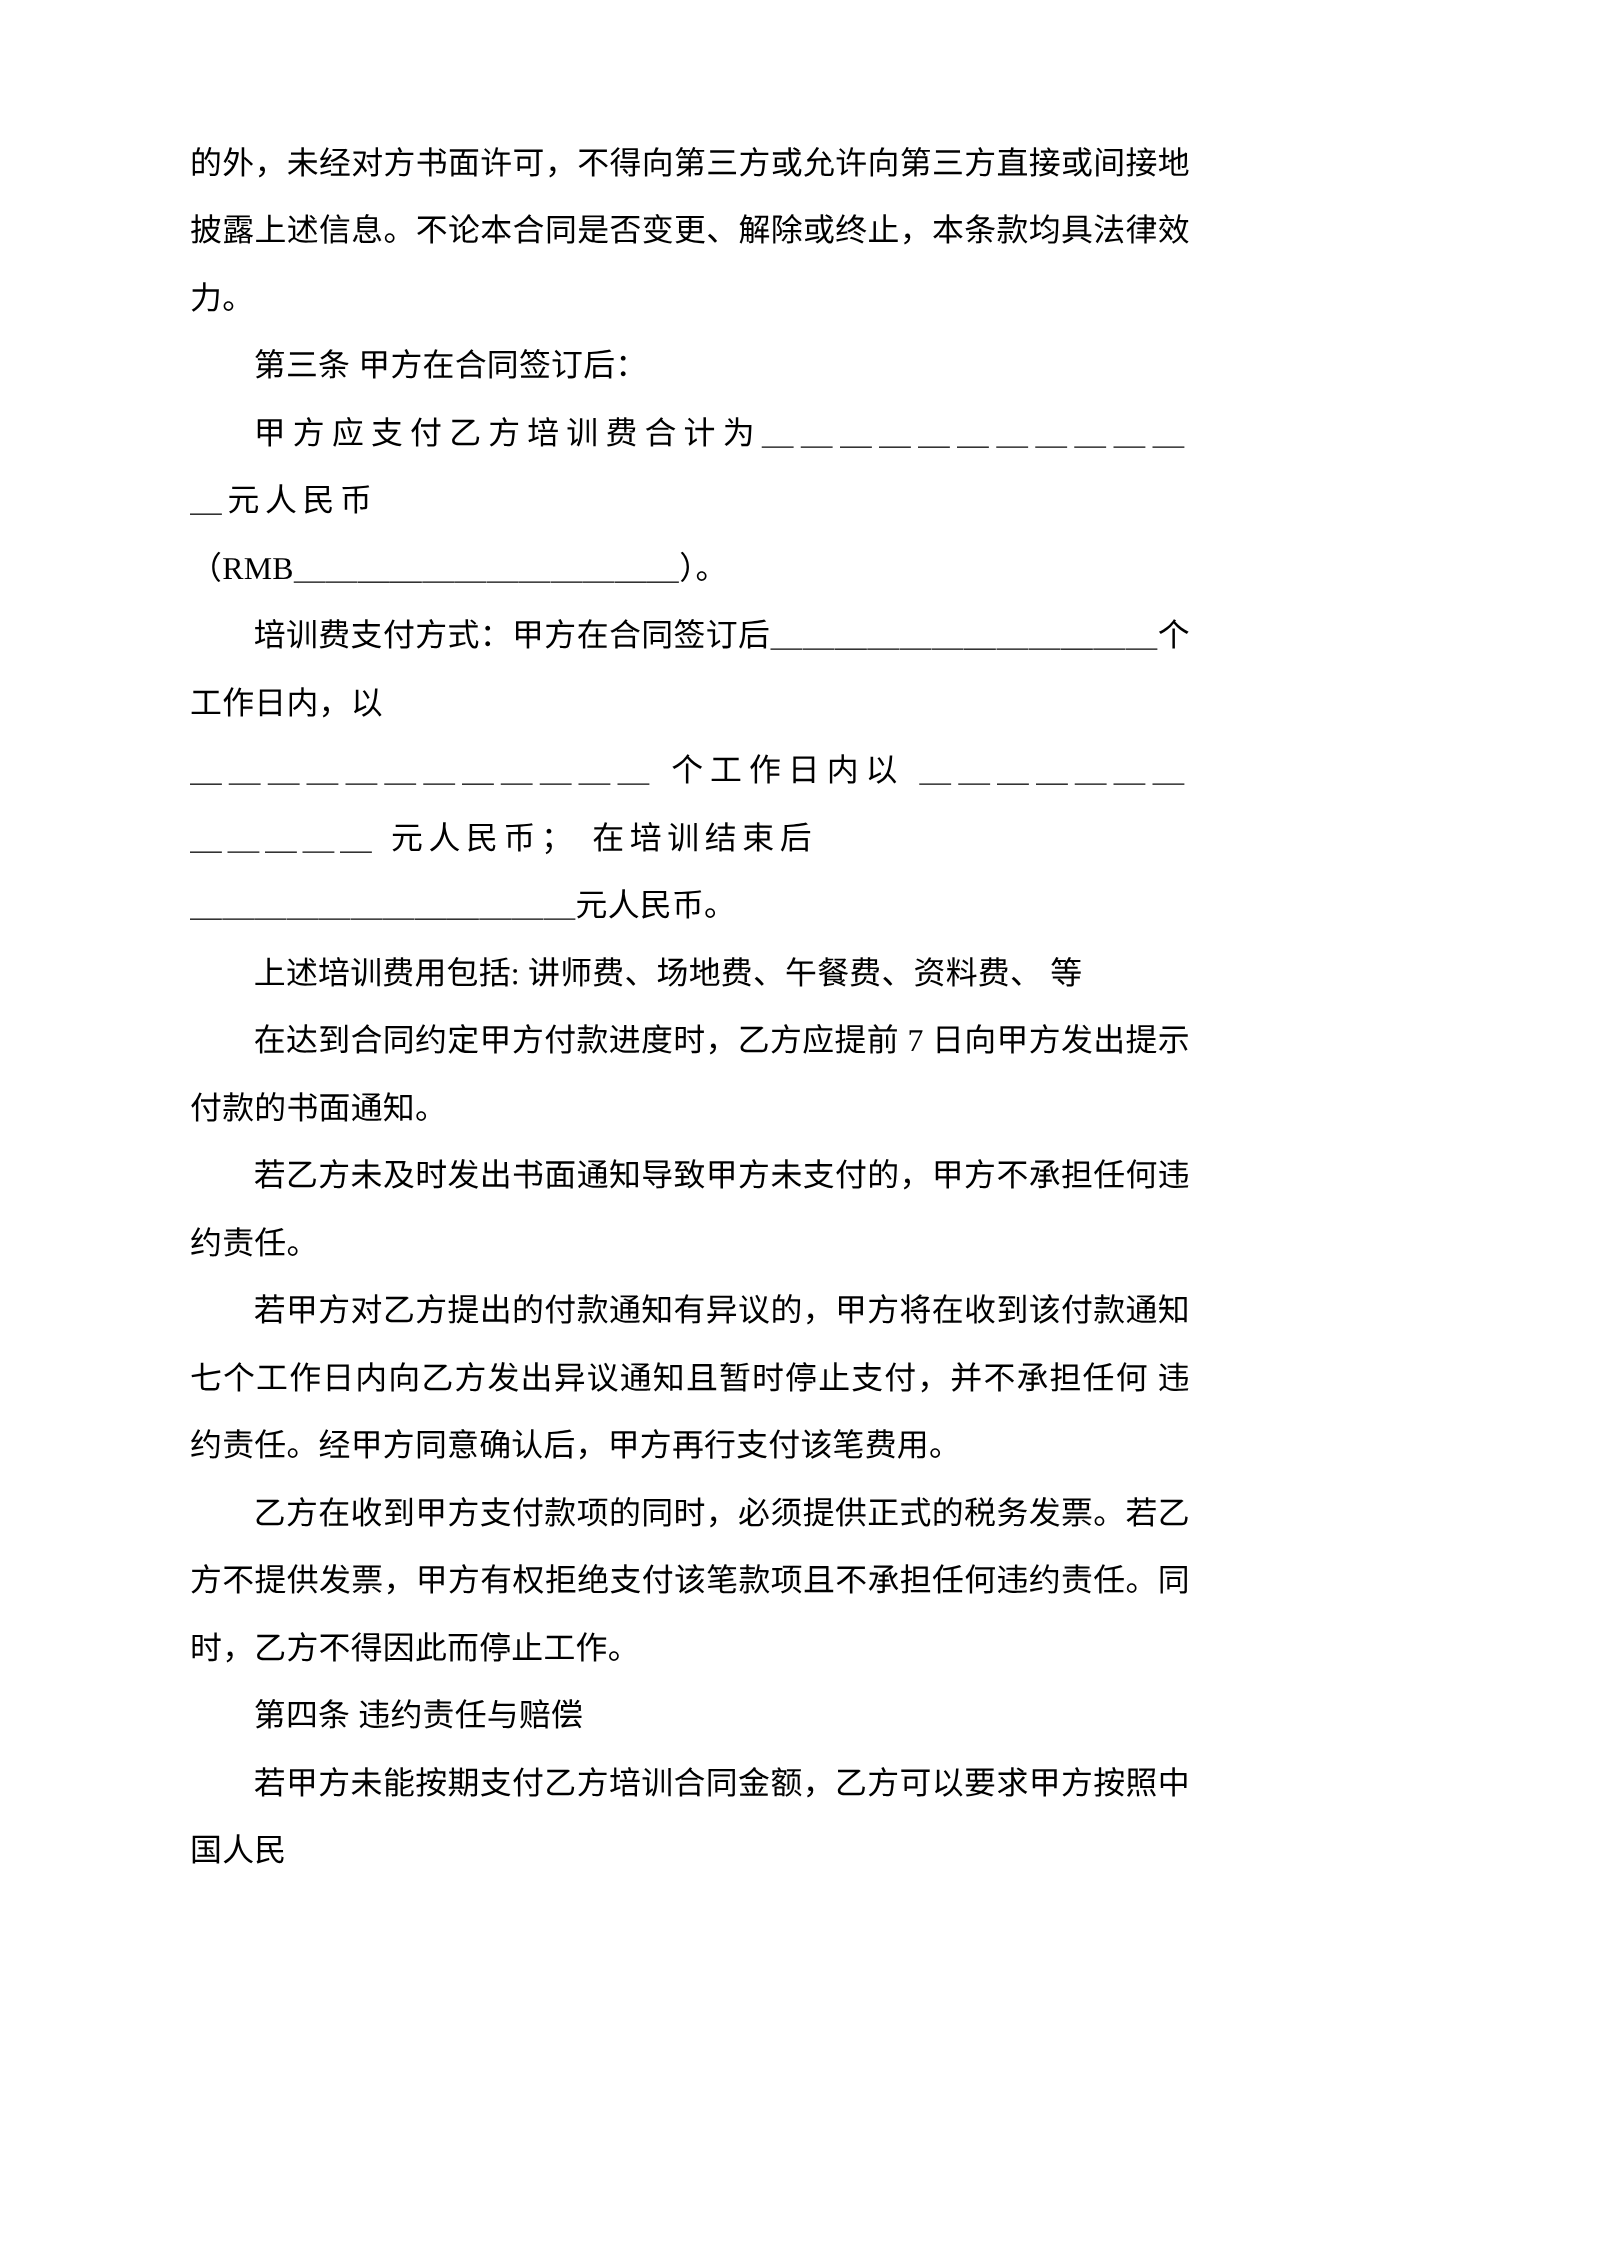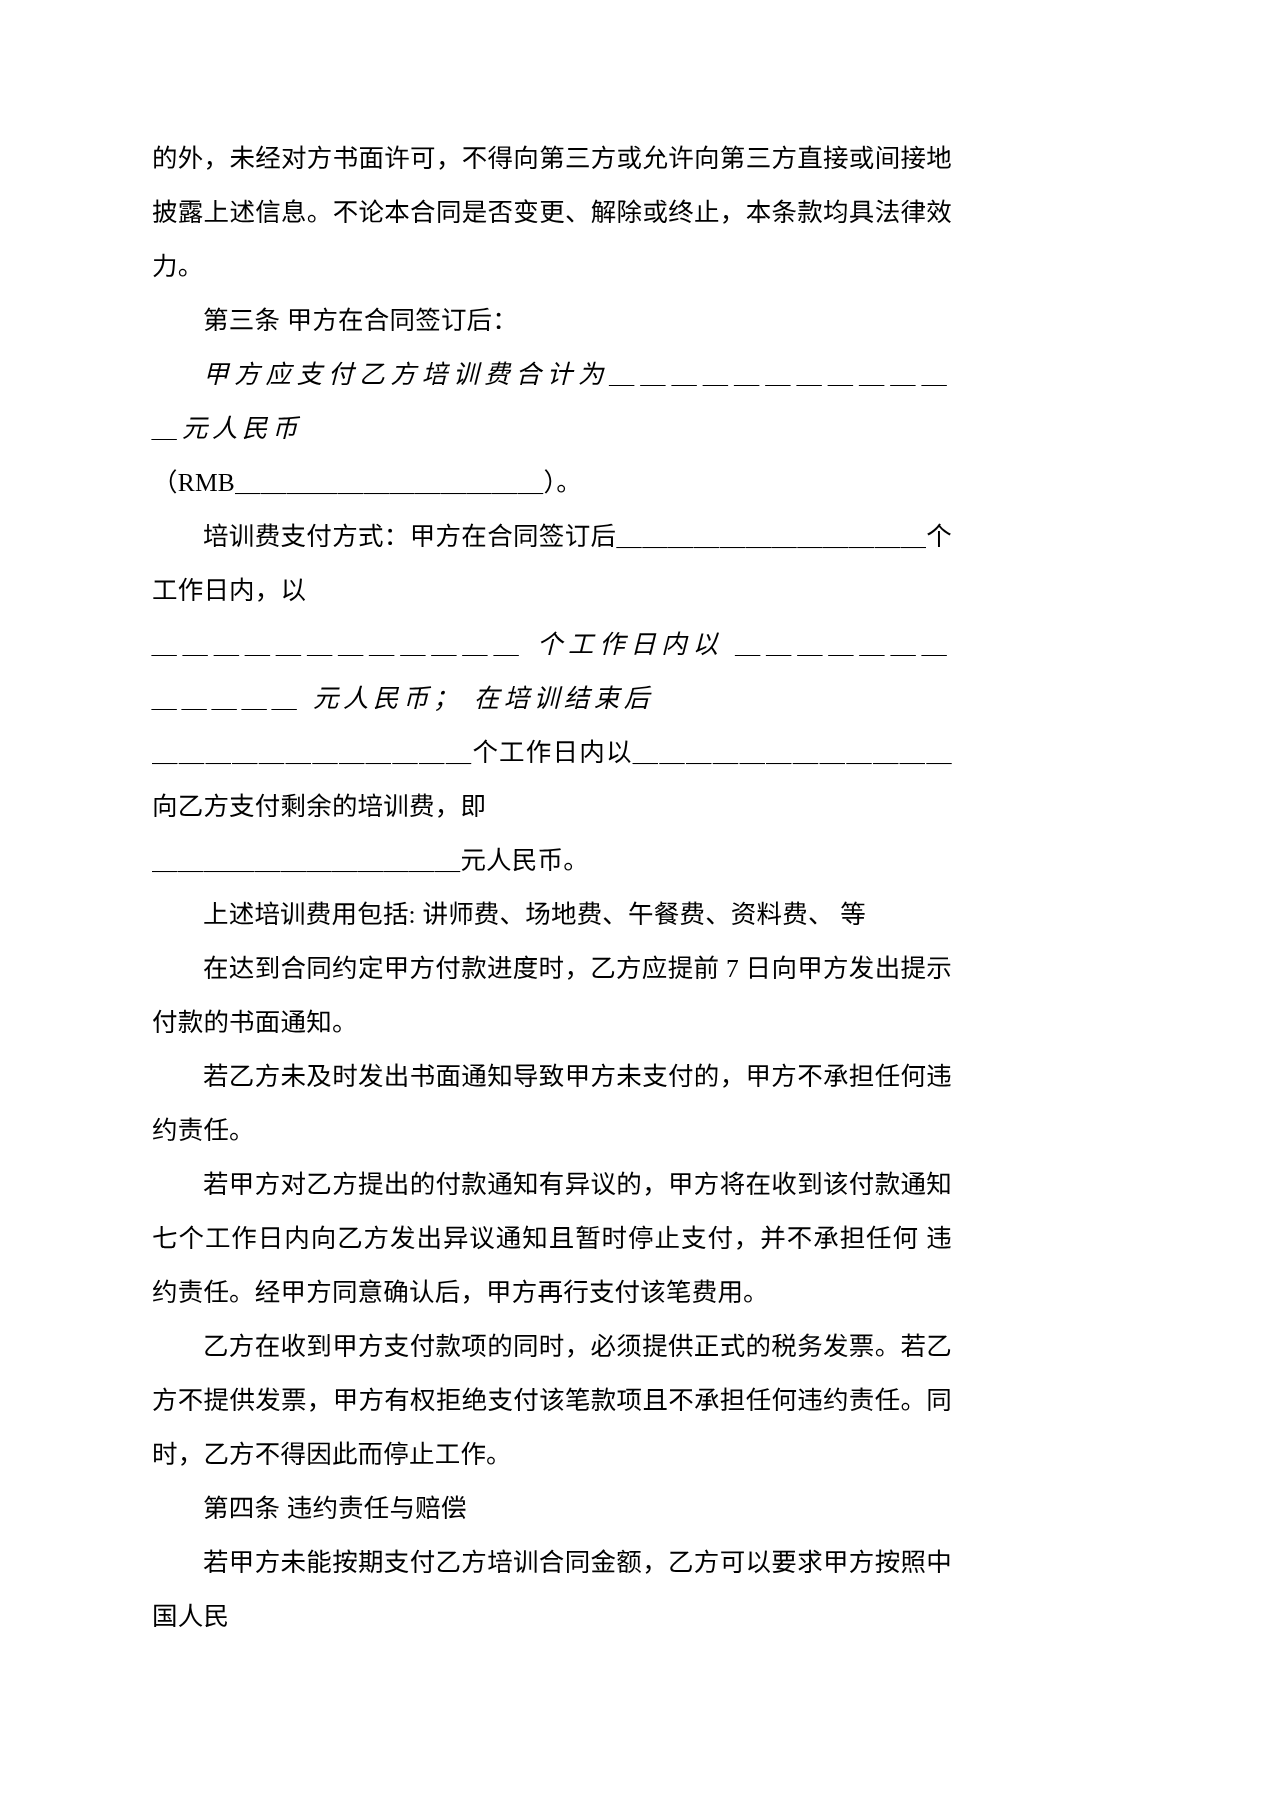--- a/index.html
+++ b/index.html
@@ -16,59 +16,57 @@
     width: 1280px;
     height: 1810px;
     margin: 0 auto;
     background: #ffffff;
     box-sizing: border-box;
     overflow: hidden;
   }
   .content {
     position: absolute;
     left: 152px;
-    top: 132px;
+    top: 104px;
     width: 800px;
   }
   .para {
     font-size: 25.5px;
     line-height: 54px;
     text-align: justify;
     text-justify: inter-ideograph;
     margin: 0;
     letter-spacing: 0.2px;
   }
   .indent {
     text-indent: 51px;
   }
   
   .spread {
     letter-spacing: 4.5px;
-    font-style: italic;
   }
 </style>
 </head>
 <body>
 
 <div class="page">
   <div class="content">
 
     <p class="para">的外，未经对方书面许可，不得向第三方或允许向第三方直接或间接地披露上述信息。不论本合同是否变更、解除或终止，本条款均具法律效力。</p>
 
     <p class="para indent">第三条 甲方在合同签订后：</p>
 
     <p class="para indent spread">甲方应支付乙方培训费合计为＿＿＿＿＿＿＿＿＿＿＿＿元人民币</p>
 
     <p class="para">（RMB＿＿＿＿＿＿＿＿＿＿＿＿）。</p>
 
     <p class="para indent">培训费支付方式：甲方在合同签订后＿＿＿＿＿＿＿＿＿＿＿＿个工作日内，以</p>
 
     <p class="para spread">＿＿＿＿＿＿＿＿＿＿＿＿ 个工作日内以 ＿＿＿＿＿＿＿＿＿＿＿＿ 元人民币； 在培训结束后</p>
 
-    <p class="para">＿＿＿＿＿＿＿＿＿＿＿＿个工作日内以＿＿＿＿＿＿＿＿＿＿＿＿ 向乙方支付剩余的培训费，即</p>
 
     <p class="para">＿＿＿＿＿＿＿＿＿＿＿＿元人民币。</p>
 
     <p class="para indent">上述培训费用包括: 讲师费、场地费、午餐费、资料费、 等</p>
 
 
     <p class="para indent">在达到合同约定甲方付款进度时，乙方应提前 7 日向甲方发出提示付款的书面通知。</p>
 
     <p class="para indent">若乙方未及时发出书面通知导致甲方未支付的，甲方不承担任何违约责任。</p>
 

